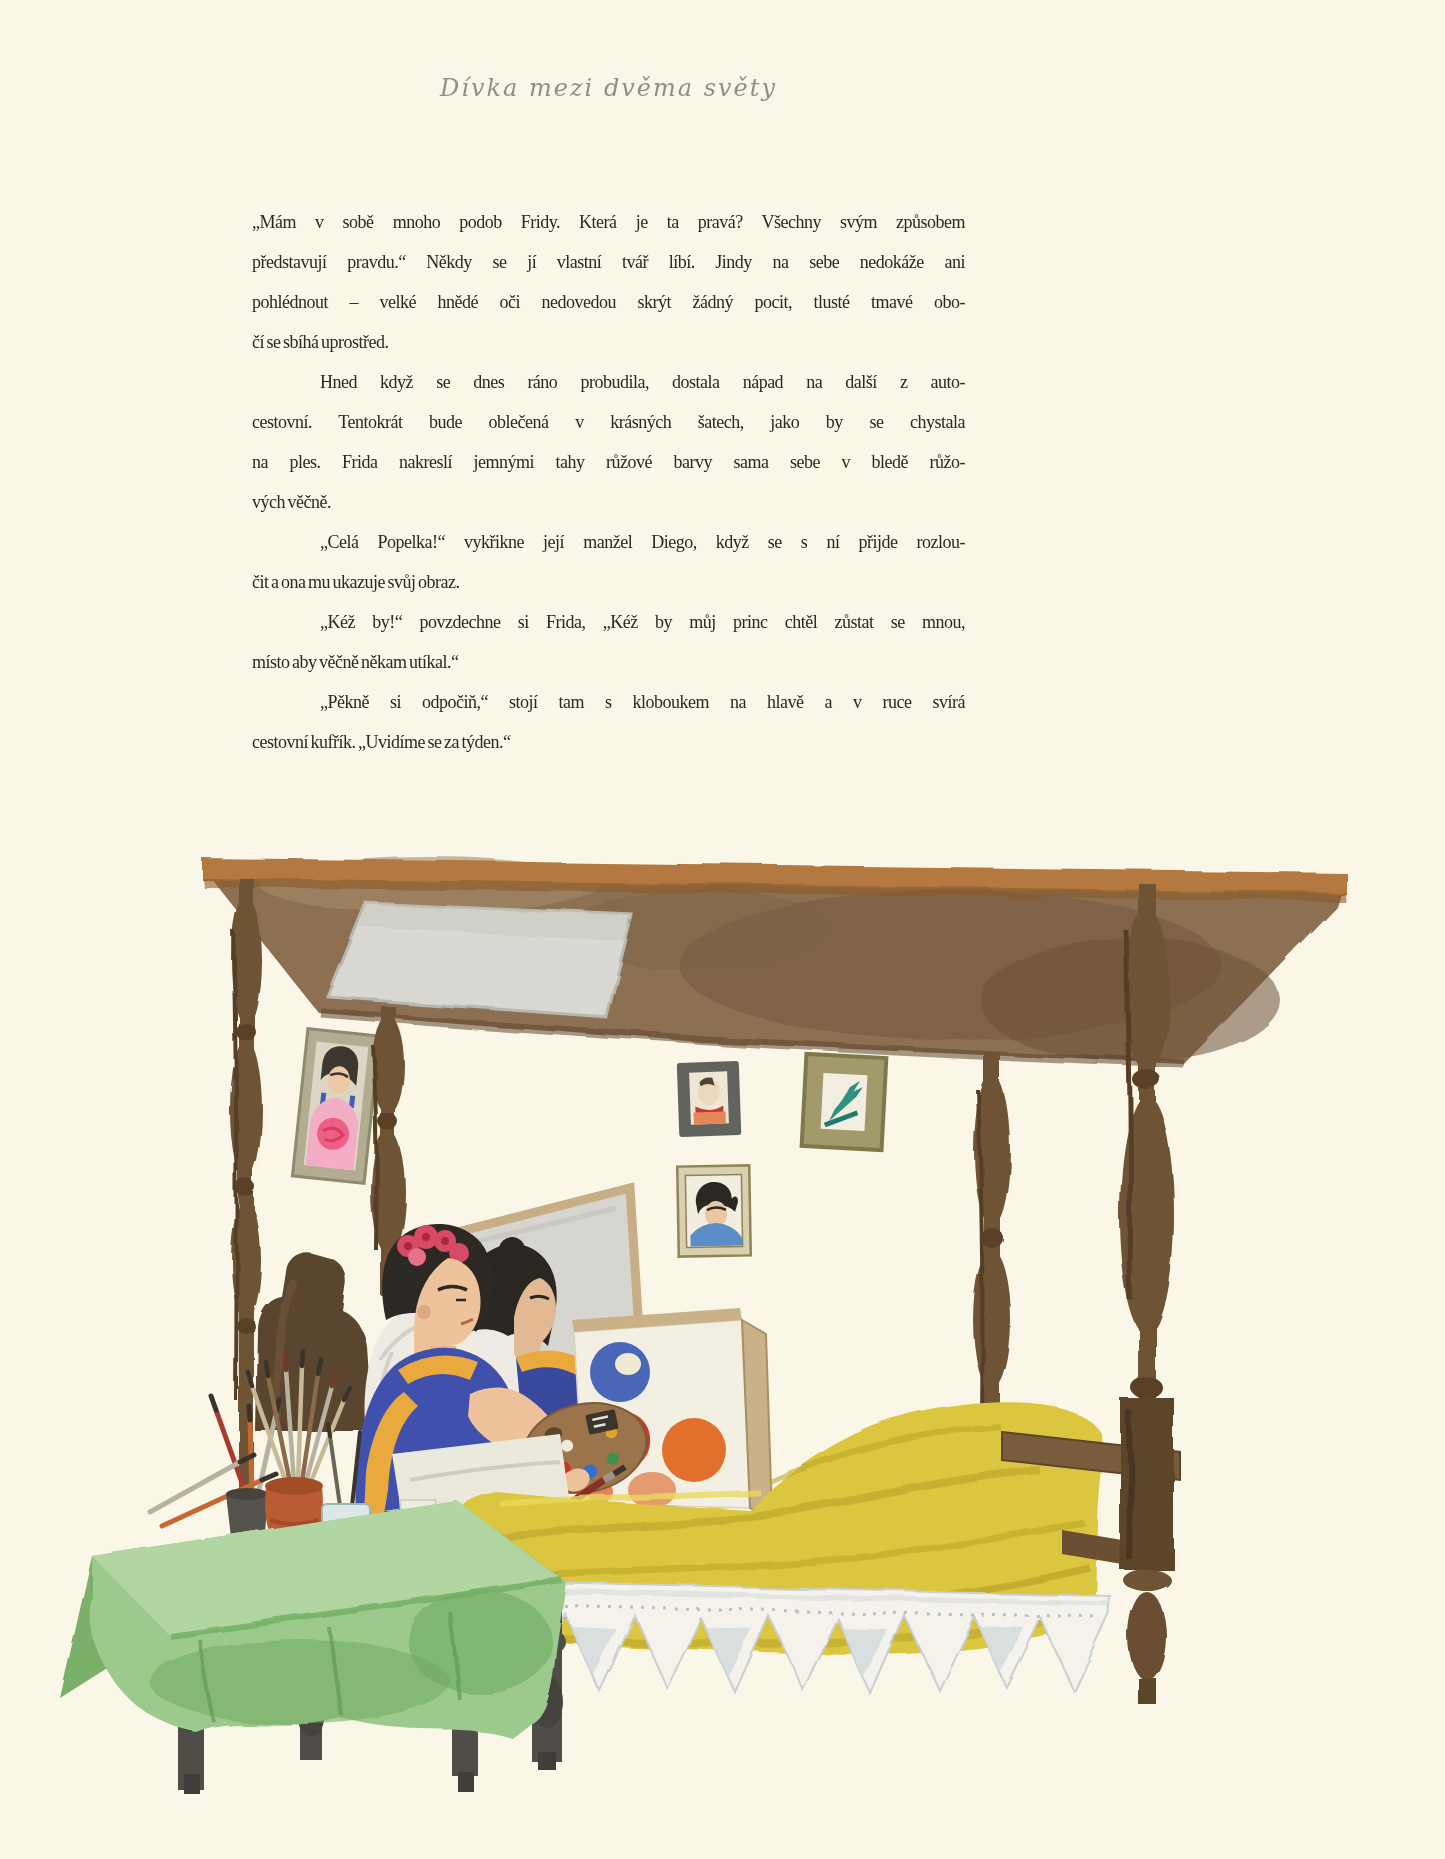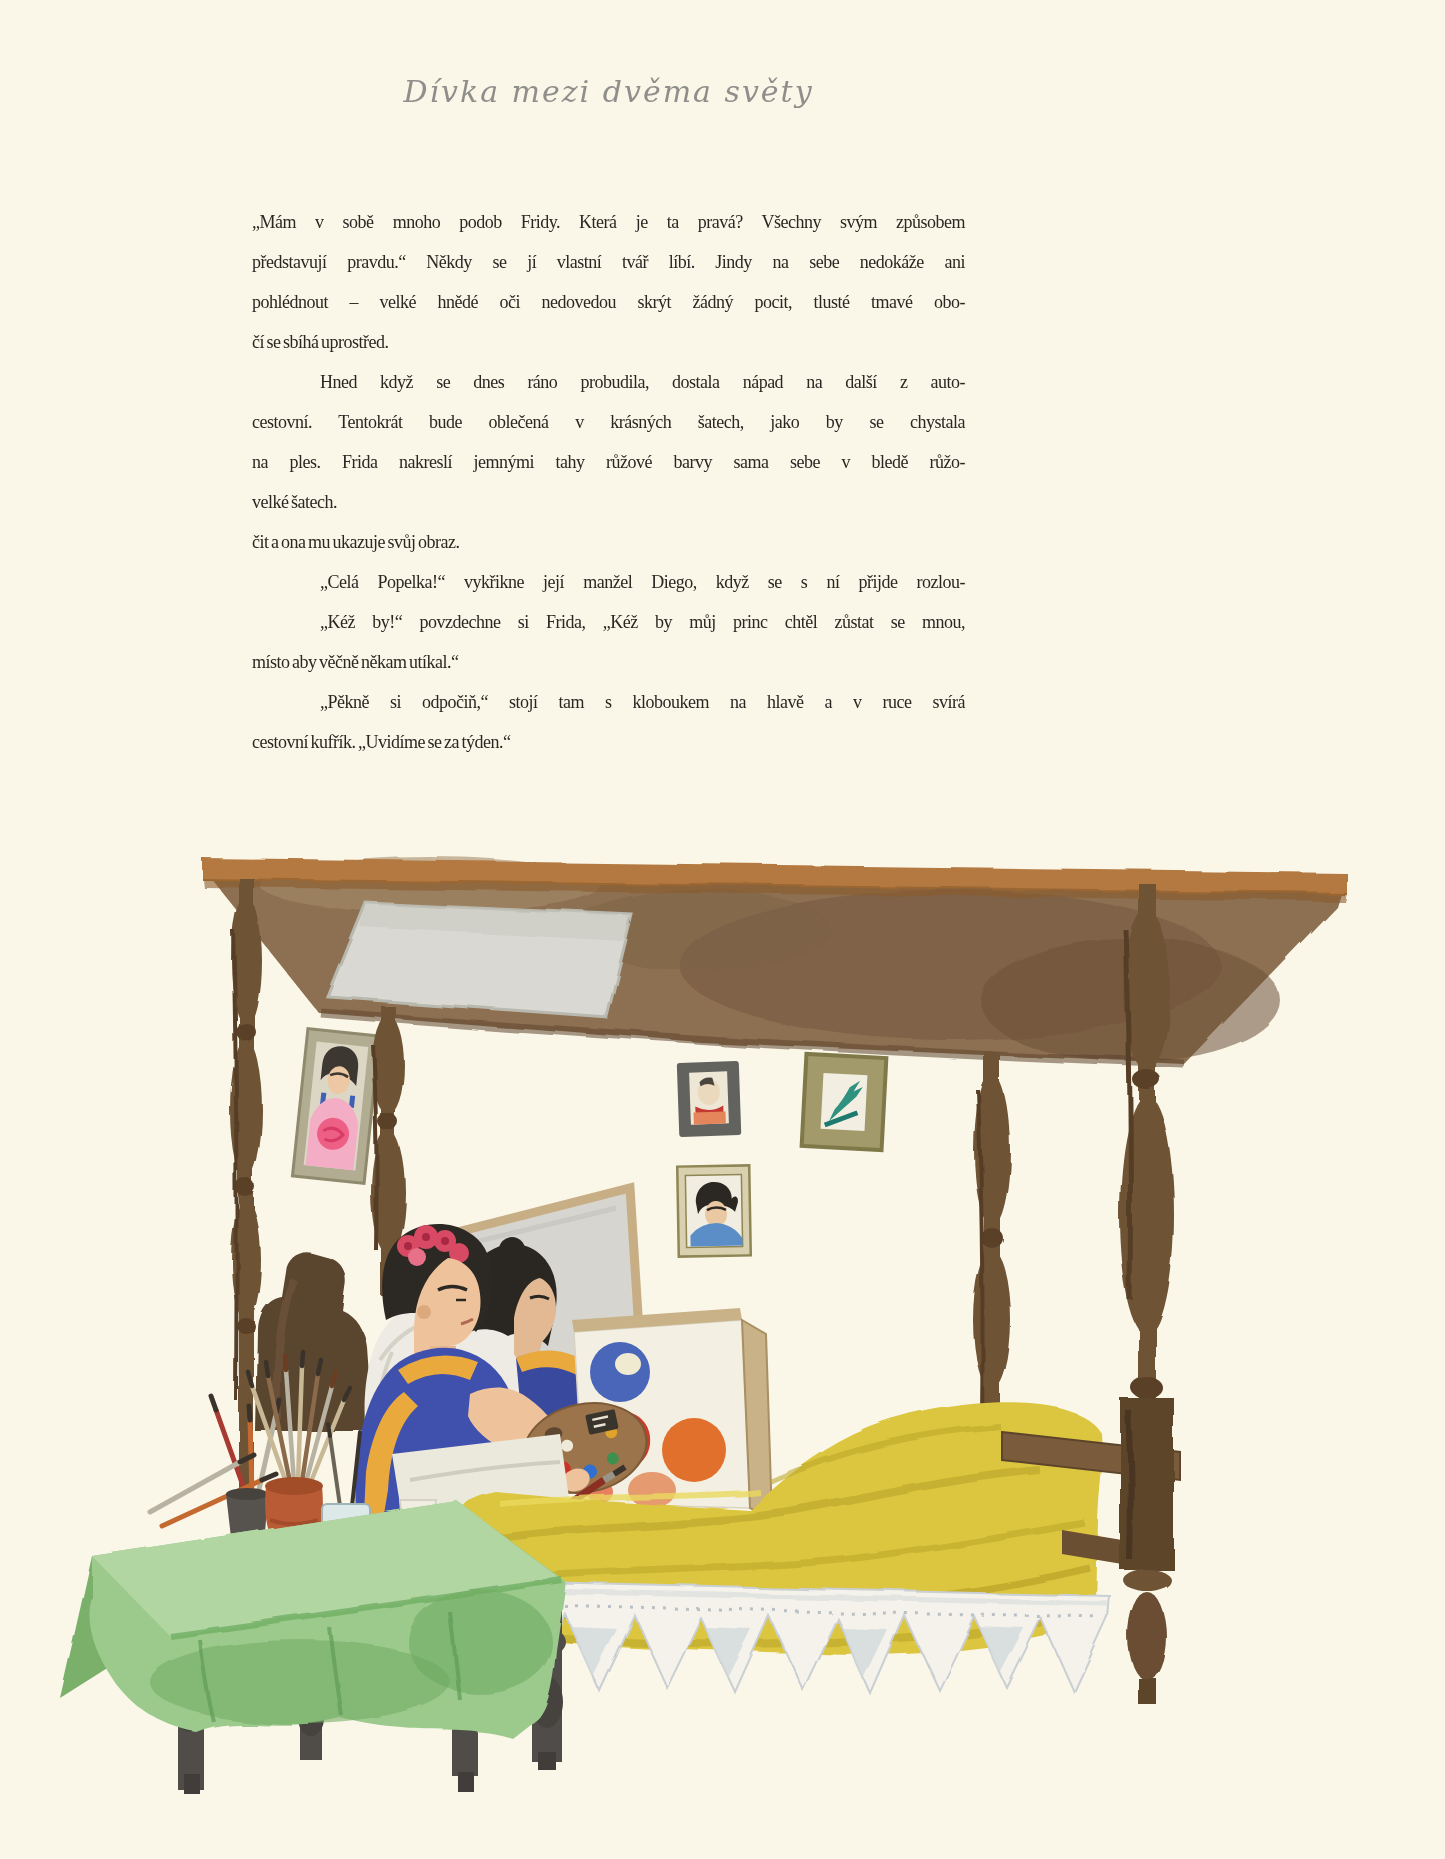--- a/index.html
+++ b/index.html
@@ -8,21 +8,21 @@
     width:1445px;height:1859px;
     background:var(--page-bg,#faf7e9);
     overflow:hidden;
     font-family:"Liberation Serif",serif;
   }
   .chapter-title{
     position:absolute;left:252px;top:74px;width:713px;
     text-align:center;
     font-family:"DejaVu Serif",serif;
     font-style:italic;
-    font-size:30px;
+    font-size:24px;
     letter-spacing:2px;
     color:var(--title-color,#8f8e8a);
   }
   .body-text{
     position:absolute;left:252px;top:202px;width:713px;
     color:var(--text-color,#2b2723);
     font-size:18px;
     letter-spacing:-0.5px;
     word-spacing:-1.5px;
   }
@@ -43,23 +43,23 @@
   <div class="chapter-title">Dívka mezi dvěma světy</div>
 
   <div class="body-text" id="body-text">
       <div class="line">„Mám v sobě mnoho podob Fridy. Která je ta pravá? Všechny svým způsobem</div>
       <div class="line">představují pravdu.“ Někdy se jí vlastní tvář líbí. Jindy na sebe nedokáže ani</div>
       <div class="line">pohlédnout – velké hnědé oči nedovedou skrýt žádný pocit, tlusté tmavé obo-</div>
       <div class="line last">čí se sbíhá uprostřed.</div>
       <div class="line indent">Hned když se dnes ráno probudila, dostala nápad na další z auto-</div>
       <div class="line">cestovní. Tentokrát bude oblečená v krásných šatech, jako by se chystala</div>
       <div class="line">na ples. Frida nakreslí jemnými tahy růžové barvy sama sebe v bledě růžo-</div>
-      <div class="line last">velké šatech.</div>
+      <div class="line last">vých věčně.</div>
+      <div class="line indent">„Celá Popelka!“ vykřikne její manžel Diego, když se s ní přijde rozlou-</div>
       <div class="line last">čit a ona mu ukazuje svůj obraz.</div>
-      <div class="line indent">„Celá Popelka!“ vykřikne její manžel Diego, když se s ní přijde rozlou-</div>
       <div class="line indent">„Kéž by!“ povzdechne si Frida, „Kéž by můj princ chtěl zůstat se mnou,</div>
       <div class="line last">místo aby věčně někam utíkal.“</div>
       <div class="line indent">„Pěkně si odpočiň,“ stojí tam s kloboukem na hlavě a v ruce svírá</div>
       <div class="line last">cestovní kufřík. „Uvidíme se za týden.“</div>
     </div>
 
   <svg class="illustration" viewBox="0 0 1445 1859" role="img" aria-label="Watercolor illustration: Frida and her double sit in a wooden four-poster bed painting a picture; framed portraits on the wall, yellow blanket with lace valance, green side table with brushes and paint tubes">
     <defs>
       <filter id="wc" x="-6%" y="-6%" width="112%" height="112%">
         <feTurbulence type="fractalNoise" baseFrequency="0.013 0.02" numOctaves="2" seed="7" result="n"></feTurbulence>

